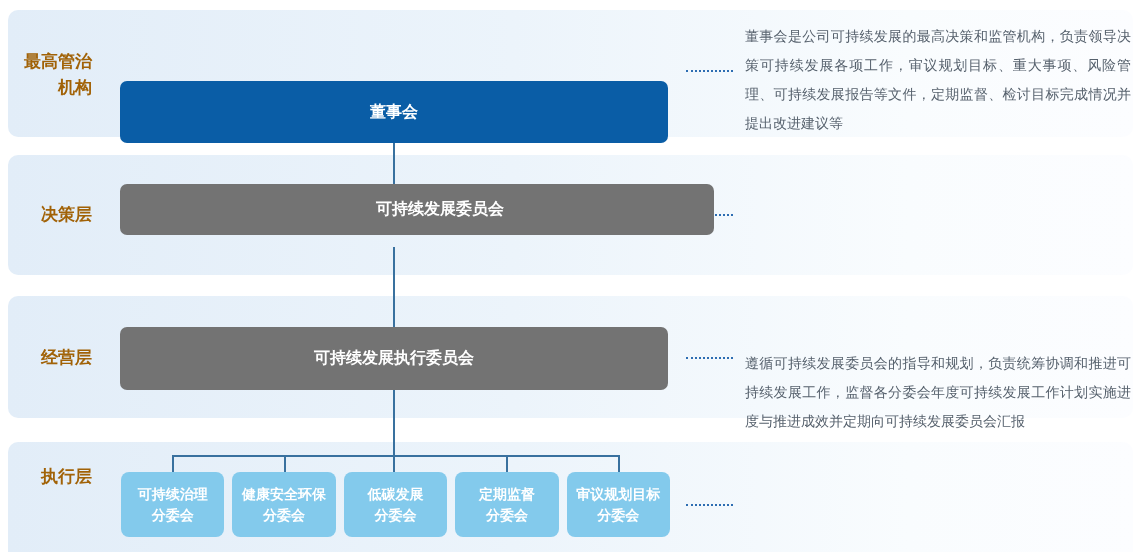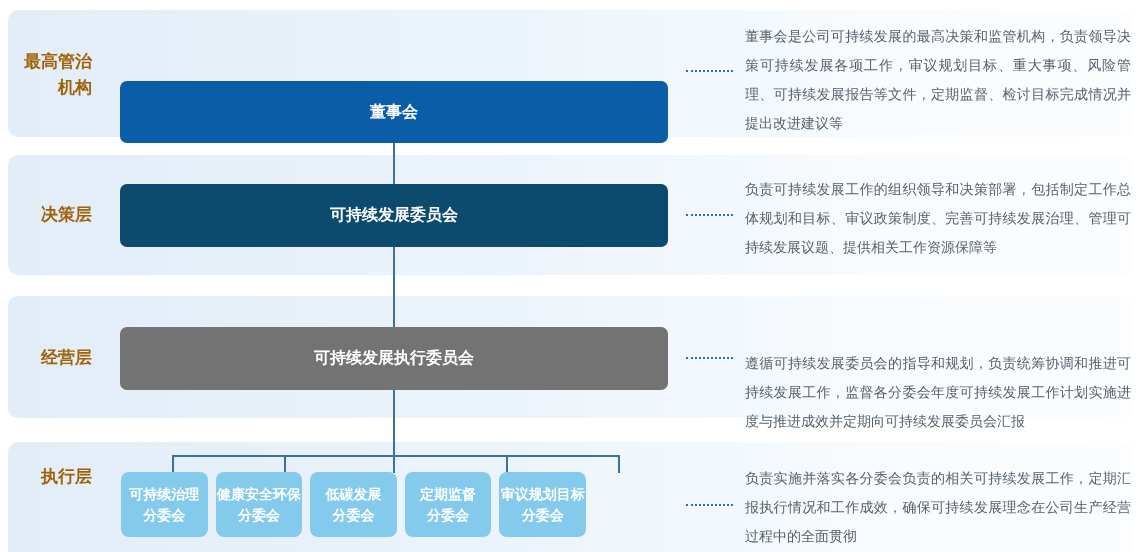--- a/index.html
+++ b/index.html
@@ -18,24 +18,24 @@
   .tier-label{position:absolute;left:14px;width:78px;text-align:right;
     color:#a16207;font-weight:bold;font-size:17px;line-height:26px;}
   .tl1{top:49px;}
   .tl2{top:202px;}
   .tl3{top:345px;}
   .tl4{top:464px;}
   
   .node{position:absolute;left:120px;width:548px;display:flex;align-items:center;justify-content:center;
     color:#fff;font-weight:bold;font-size:16px;border-radius:7px;z-index:3;}
   .node1{top:41px;height:62px;background:#0a5da6;margin-top:40px;}
-  .node2{top:184px;height:63px;background:#0c4a6e;}
+  .node2{top:184px;height:51px;background:#737373;padding-left:46px;}
   .node3{top:327px;height:63px;background:#737373;text-align:right;}
   
-  .subrow{position:absolute;left:121px;top:472px;width:465px;height:65px;
+  .subrow{position:absolute;left:121px;top:472px;width:549px;height:65px;
     display:flex;gap:8px;z-index:3;}
   .subnode{flex:1;background:#83caec;border-radius:8px;color:#fff;font-weight:bold;
     font-size:14px;line-height:21px;display:flex;flex-direction:column;
     align-items:center;justify-content:center;text-align:center;}
   
   .vline{position:absolute;width:2px;background:#39719f;z-index:1;}
   .v1{left:393px;top:103px;height:82px;}
   .v2{left:393px;top:247px;height:81px;}
   .v3{left:393px;top:390px;height:83px;}
   .rail{position:absolute;left:172px;top:455px;width:448px;height:2px;background:#39719f;z-index:1;}
@@ -102,17 +102,15 @@
       <span>分委会</span>
     </div>
   </div>
 
   <div class="dots dots1"></div>
   <div class="dots dots2"></div>
   <div class="dots dots3"></div>
   <div class="dots dots4"></div>
 
   <div class="desc desc1">董事会是公司可持续发展的最高决策和监管机构，负责领导决策可持续发展各项工作，审议规划目标、重大事项、风险管理、可持续发展报告等文件，定期监督、检讨目标完成情况并提出改进建议等</div>
-  <div class="desc desc2">负责可持续发展工作的组织领导和决策部署，包括制定工作总体规划和目标、审议政策制度、完善可持续发展治理、管理可持续发展议题、提供相关工作资源保障等</div>
   <div class="desc desc3">遵循可持续发展委员会的指导和规划，负责统筹协调和推进可持续发展工作，监督各分委会年度可持续发展工作计划实施进度与推进成效并定期向可持续发展委员会汇报</div>
-  <div class="desc desc4">负责实施并落实各分委会负责的相关可持续发展工作，定期汇报执行情况和工作成效，确保可持续发展理念在公司生产经营过程中的全面贯彻</div>
 
 </div>
 
 </body></html>

